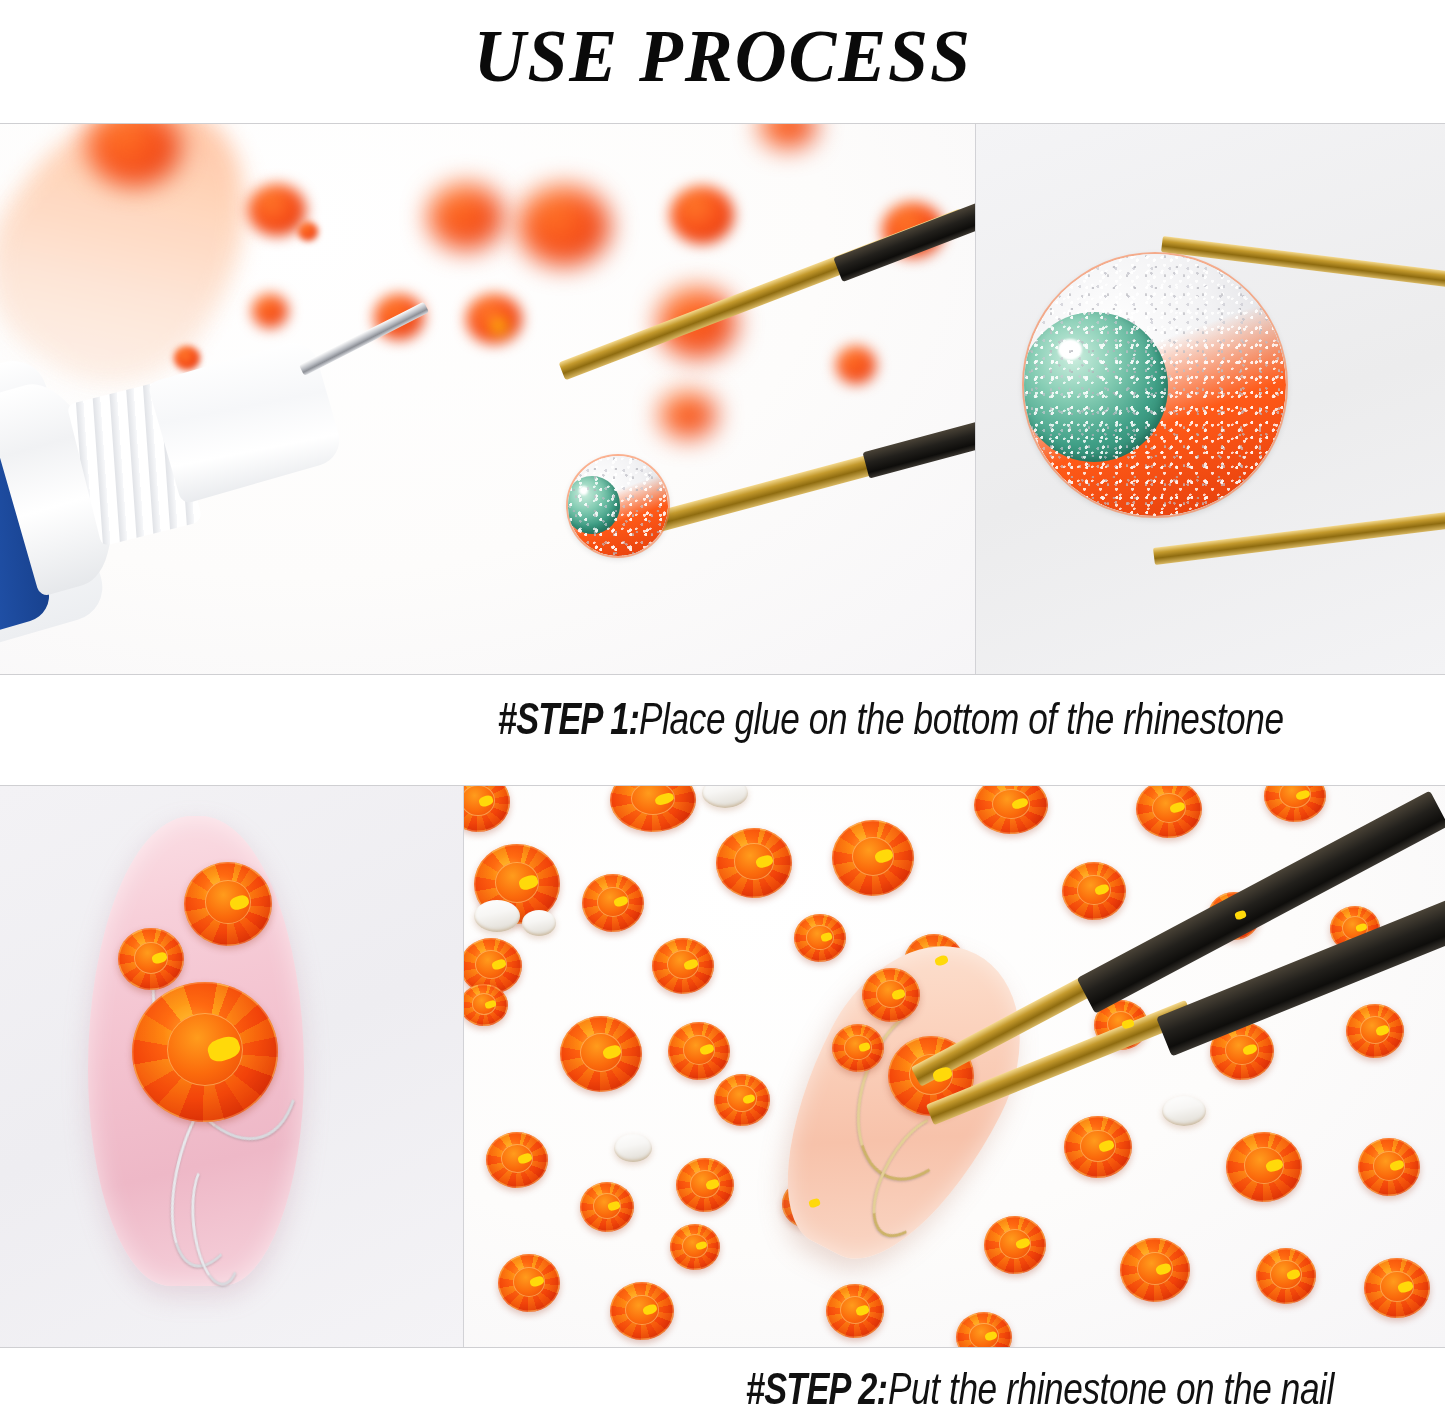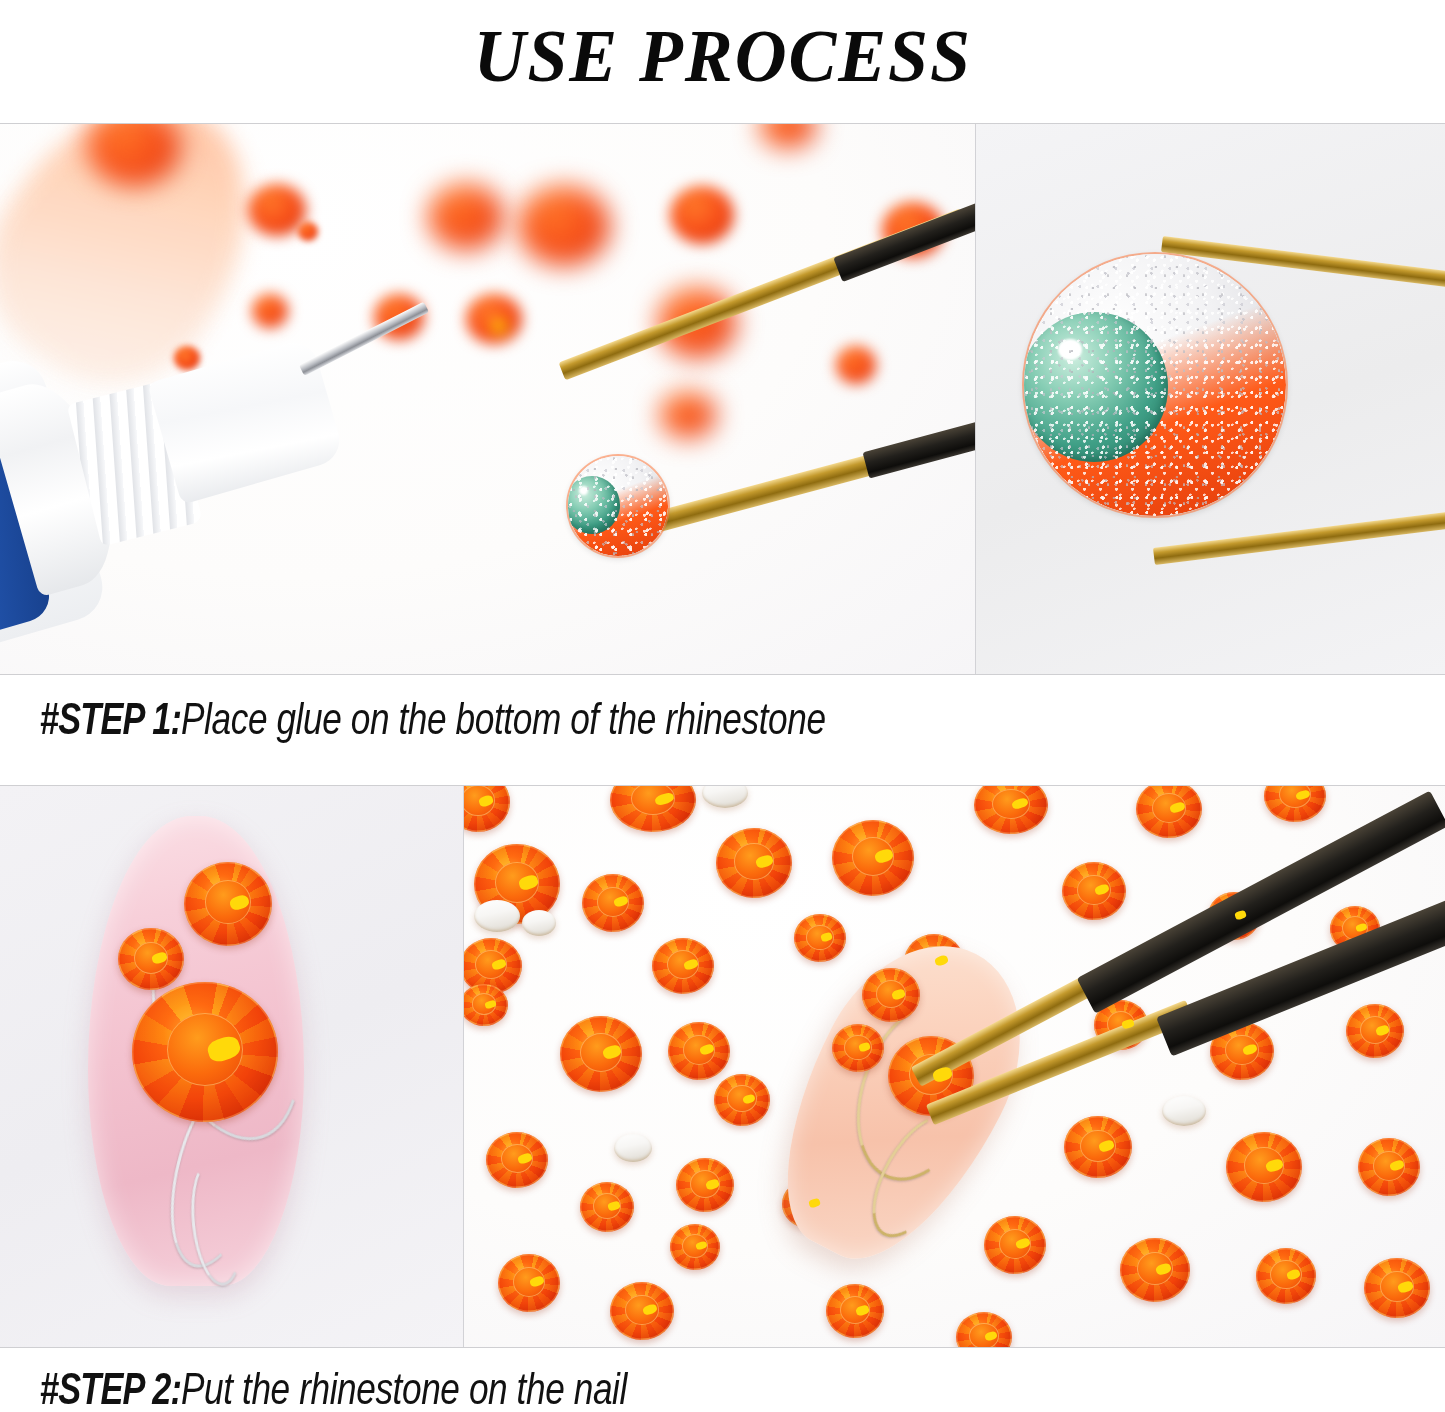--- a/index.html
+++ b/index.html
@@ -66,21 +66,21 @@
   #p-macro  { width: 469px; background: #f0f0f2; }
   
   #p-nail   { width: 463px; background: #f1f0f3; }
   #p-spread { width: 981px; }
 
   
   .caption {
     position: absolute;
     left: 0;
     width: 1445px;
-    text-align: left;
+    text-align: right;
     white-space: nowrap;
     color: #111111;
   }
   #cap1 { top: 694px; }
   #cap2 { top: 1364px; }
   .cap-step {
     font-family: "Liberation Sans", sans-serif;
     font-weight: bold;
     font-style: italic;
     font-size: 44px;

